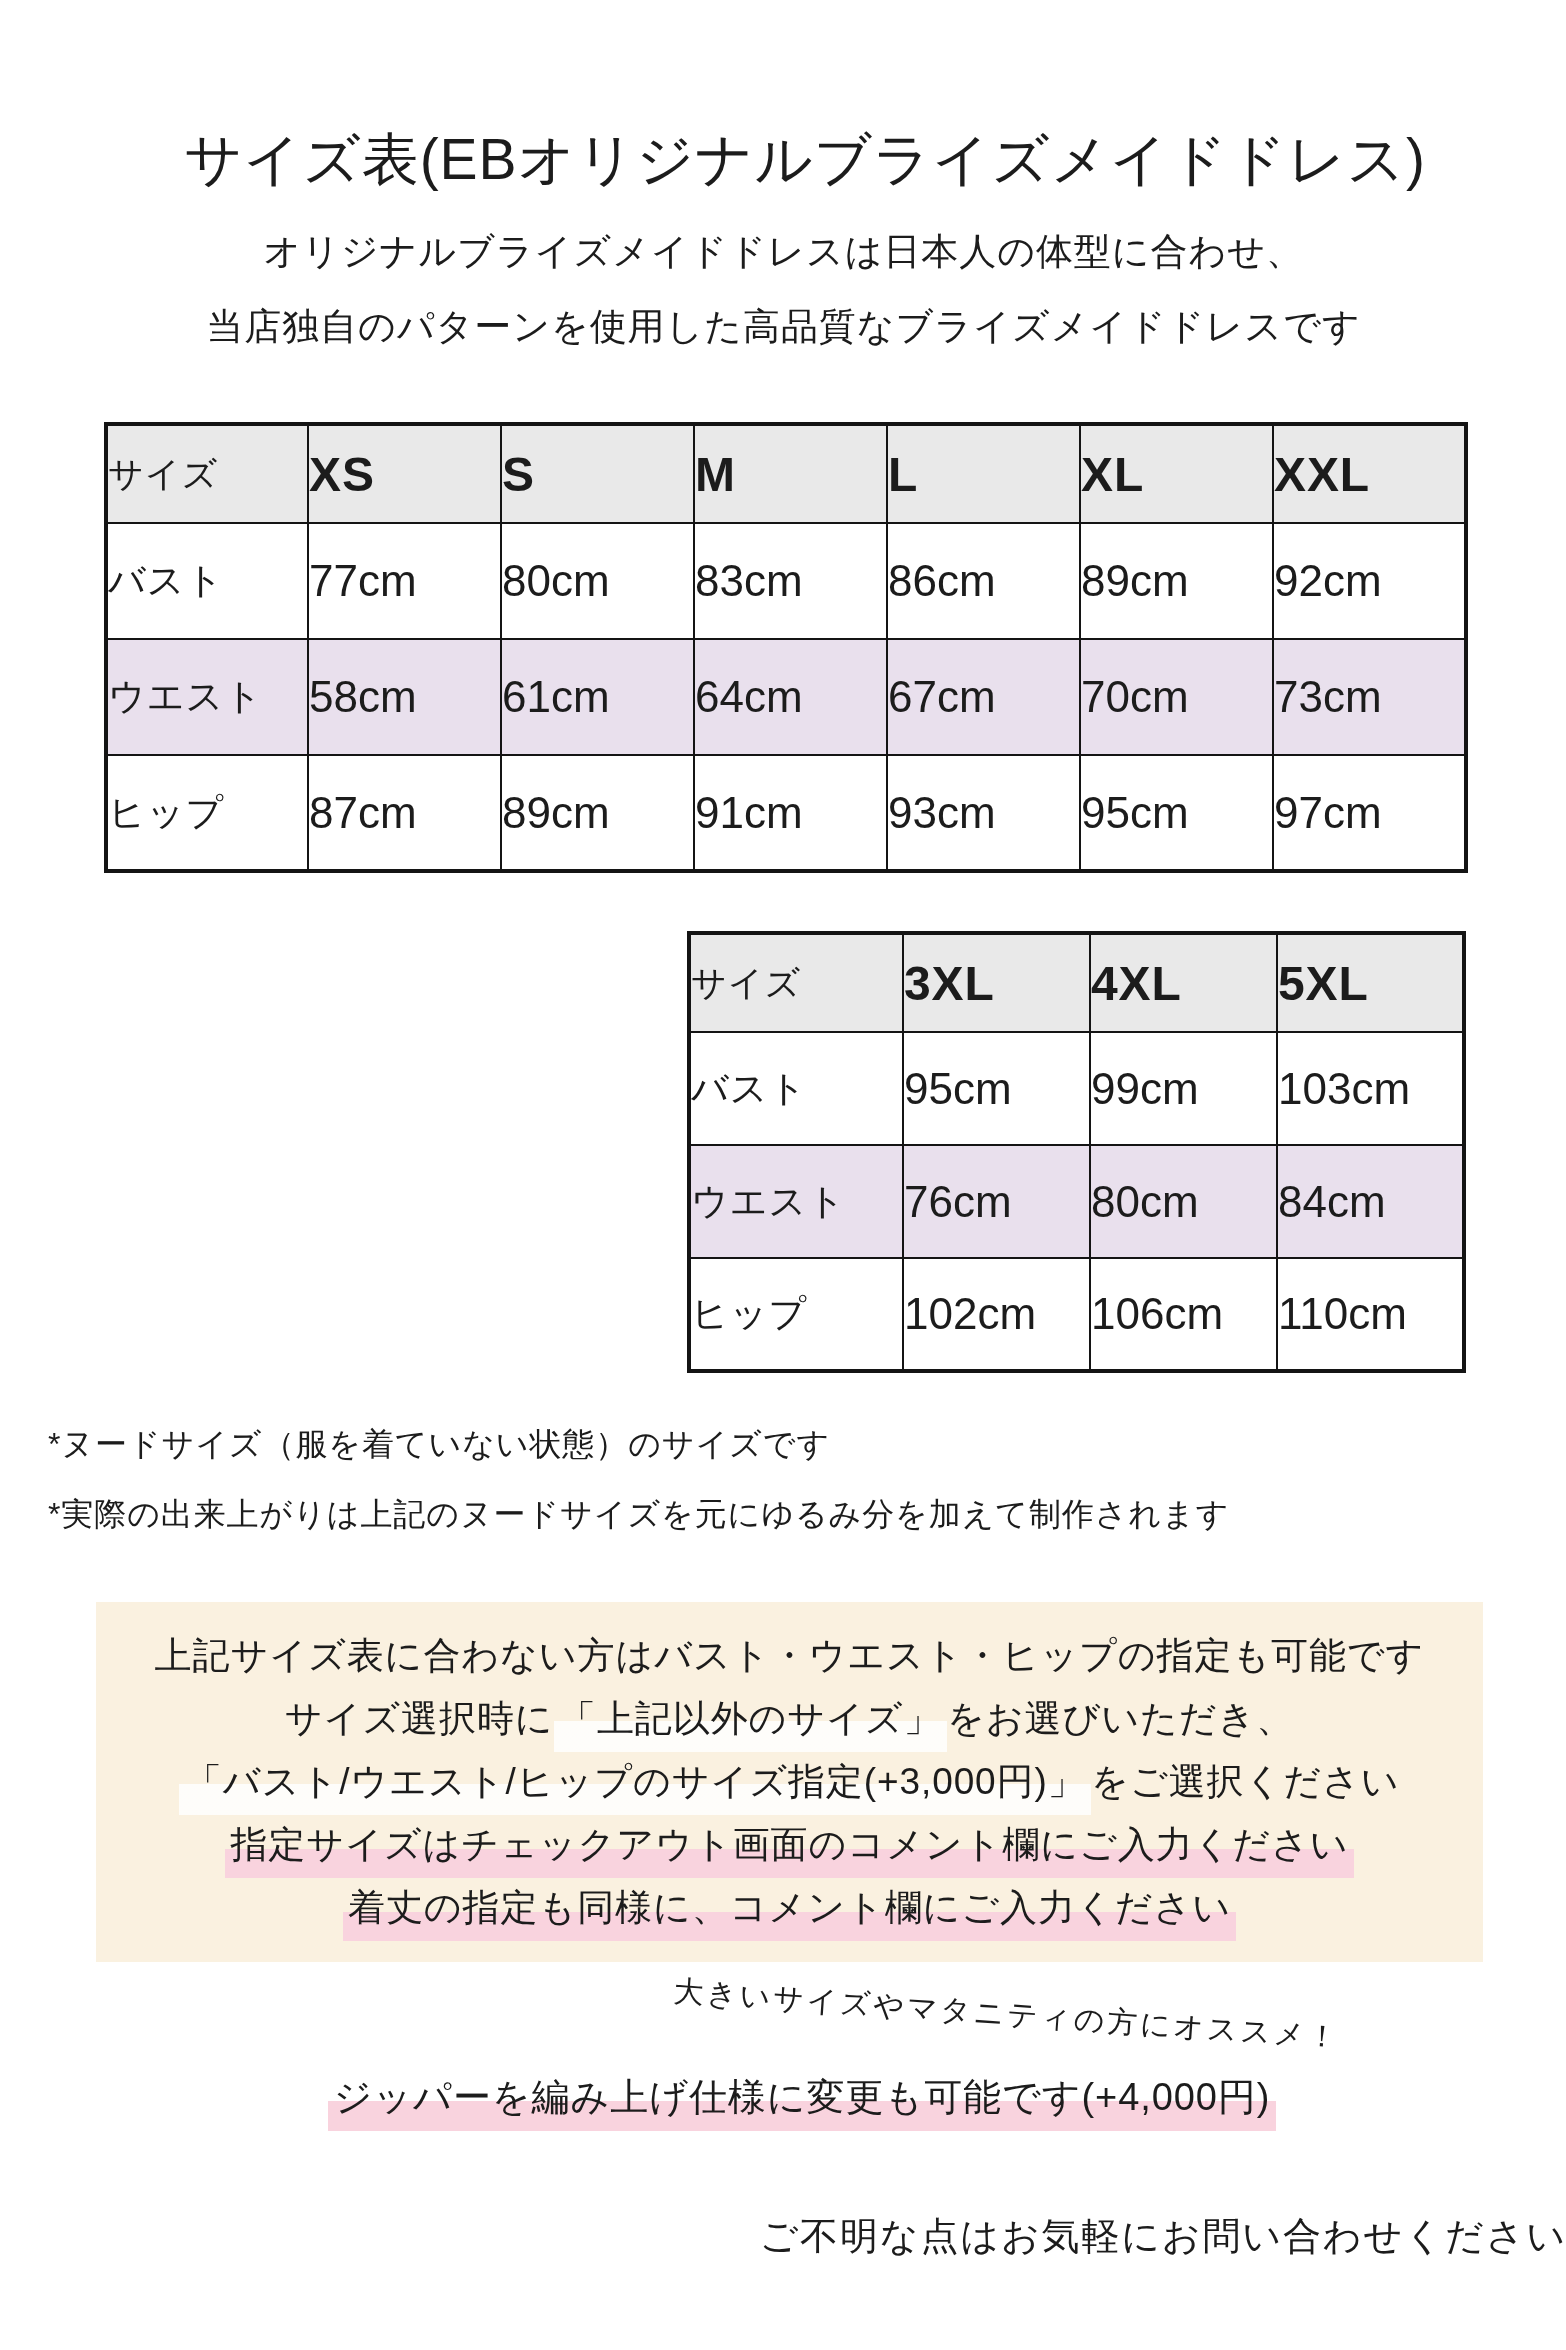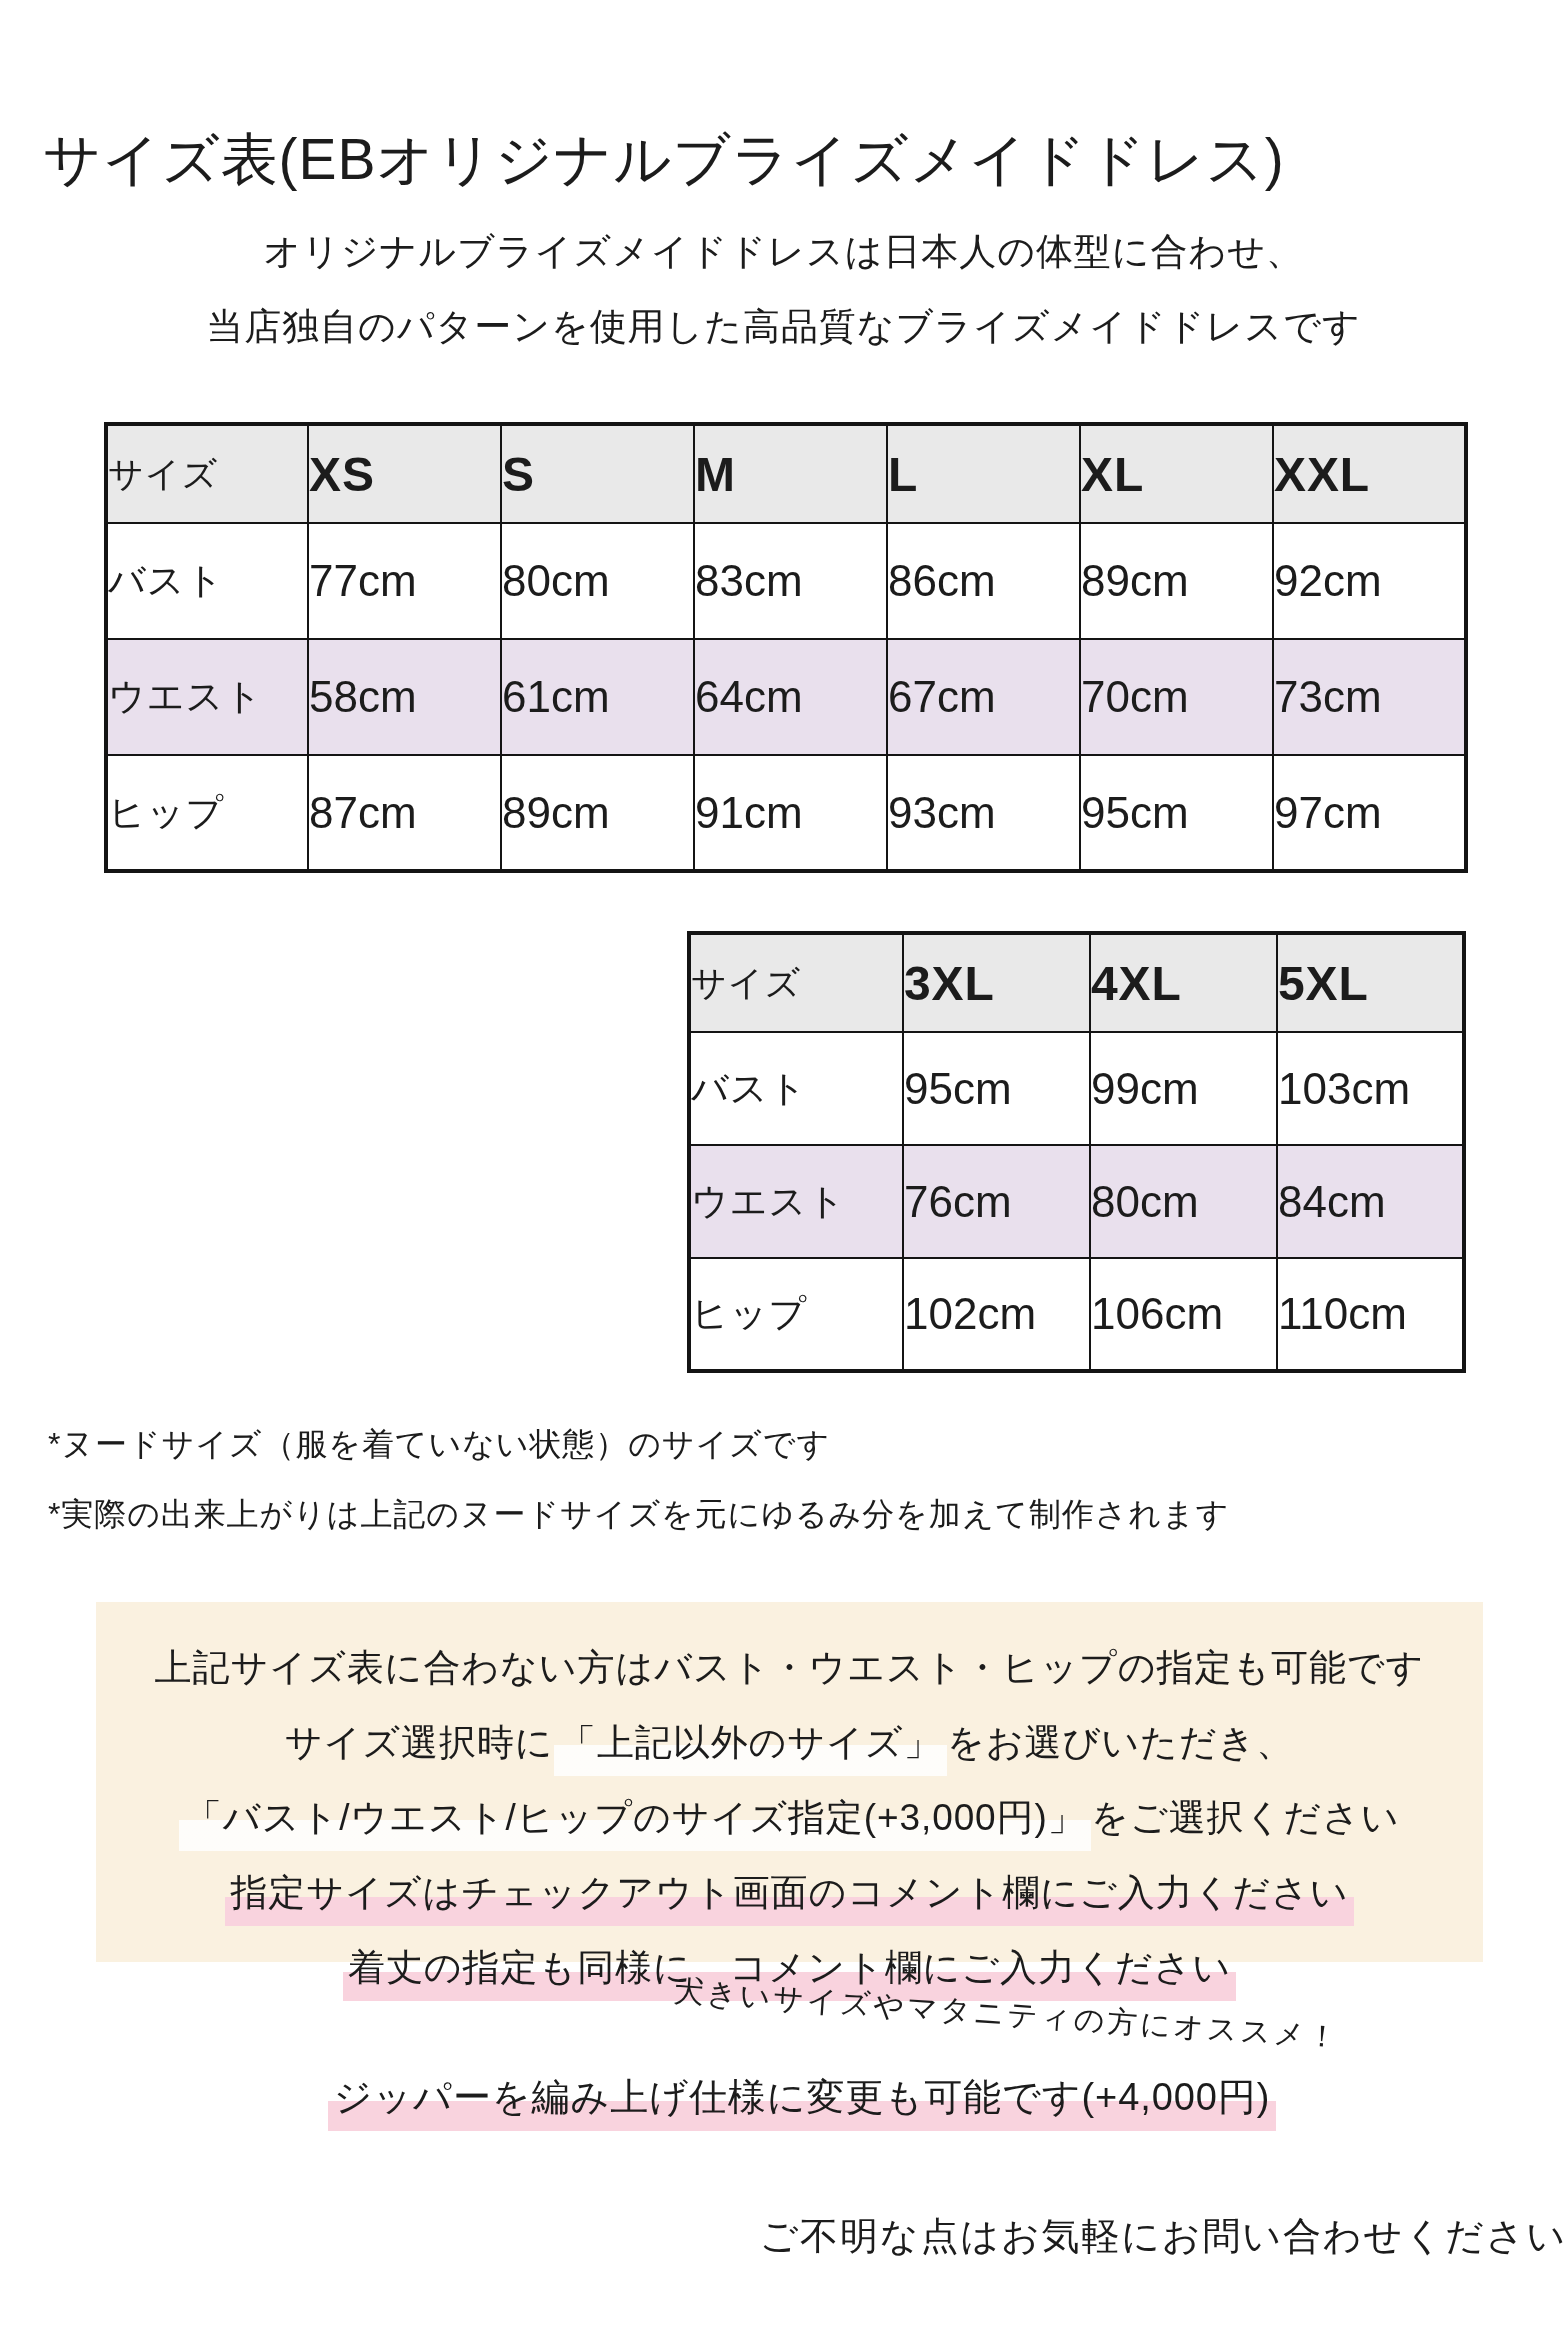--- a/index.html
+++ b/index.html
@@ -12,21 +12,21 @@
     --ink:#1c1c1c;
   }
   *{box-sizing:border-box;}
   html,body{margin:0;padding:0;background:#ffffff;}
   .canvas{
     position:relative;width:1567px;height:2351px;background:#ffffff;
     font-family:"Liberation Sans","DejaVu Sans",sans-serif;color:var(--ink);
     overflow:hidden;
   }
   .page-title{
-    position:absolute;top:84px;left:0;width:100%;text-align:left;
+    position:absolute;top:84px;left:0;width:100%;text-align:center;
     font-size:57px;font-weight:500;letter-spacing:0.9px;padding-left:43px;
   }
   .subtitle{
     position:absolute;top:206px;left:0;width:100%;text-align:center;
     font-size:37px;line-height:59px;font-weight:400;letter-spacing:0.9px;
   }
   table.size-table{
     position:absolute;border-collapse:collapse;table-layout:fixed;
     border:4.6px solid var(--border);
   }
@@ -48,21 +48,21 @@
   .notes{
     position:absolute;left:48px;top:1409px;width:1506px;
     font-size:32px;line-height:70px;font-weight:500;letter-spacing:0.9px;
   }
   .notes p{margin:0;}
   .custom-box{
     position:absolute;left:96px;top:1602px;width:1387px;height:360px;
     background:var(--info-box-bg);text-align:center;
     font-size:37px;font-weight:500;letter-spacing:0.9px;padding-top:22px;
   }
-  .custom-box p{margin:12px;line-height:63px;}
+  .custom-box p{margin:0;line-height:63px;}
   .hl{padding:0 5.5px 13px;}
   .hl-white{background:linear-gradient(to bottom,transparent 42%,var(--white-highlight) 42%);}
   .hl-pink{background:linear-gradient(to bottom,transparent 46%,var(--pink-highlight) 46%);}
   .annotation{
     position:absolute;left:675px;top:1971px;width:753px;
     font-size:30px;font-weight:500;letter-spacing:2.8px;
     transform:rotate(4deg);transform-origin:left top;white-space:nowrap;
   }
   .zipper-line{
     position:absolute;top:2072px;left:18.4px;width:100%;text-align:center;

